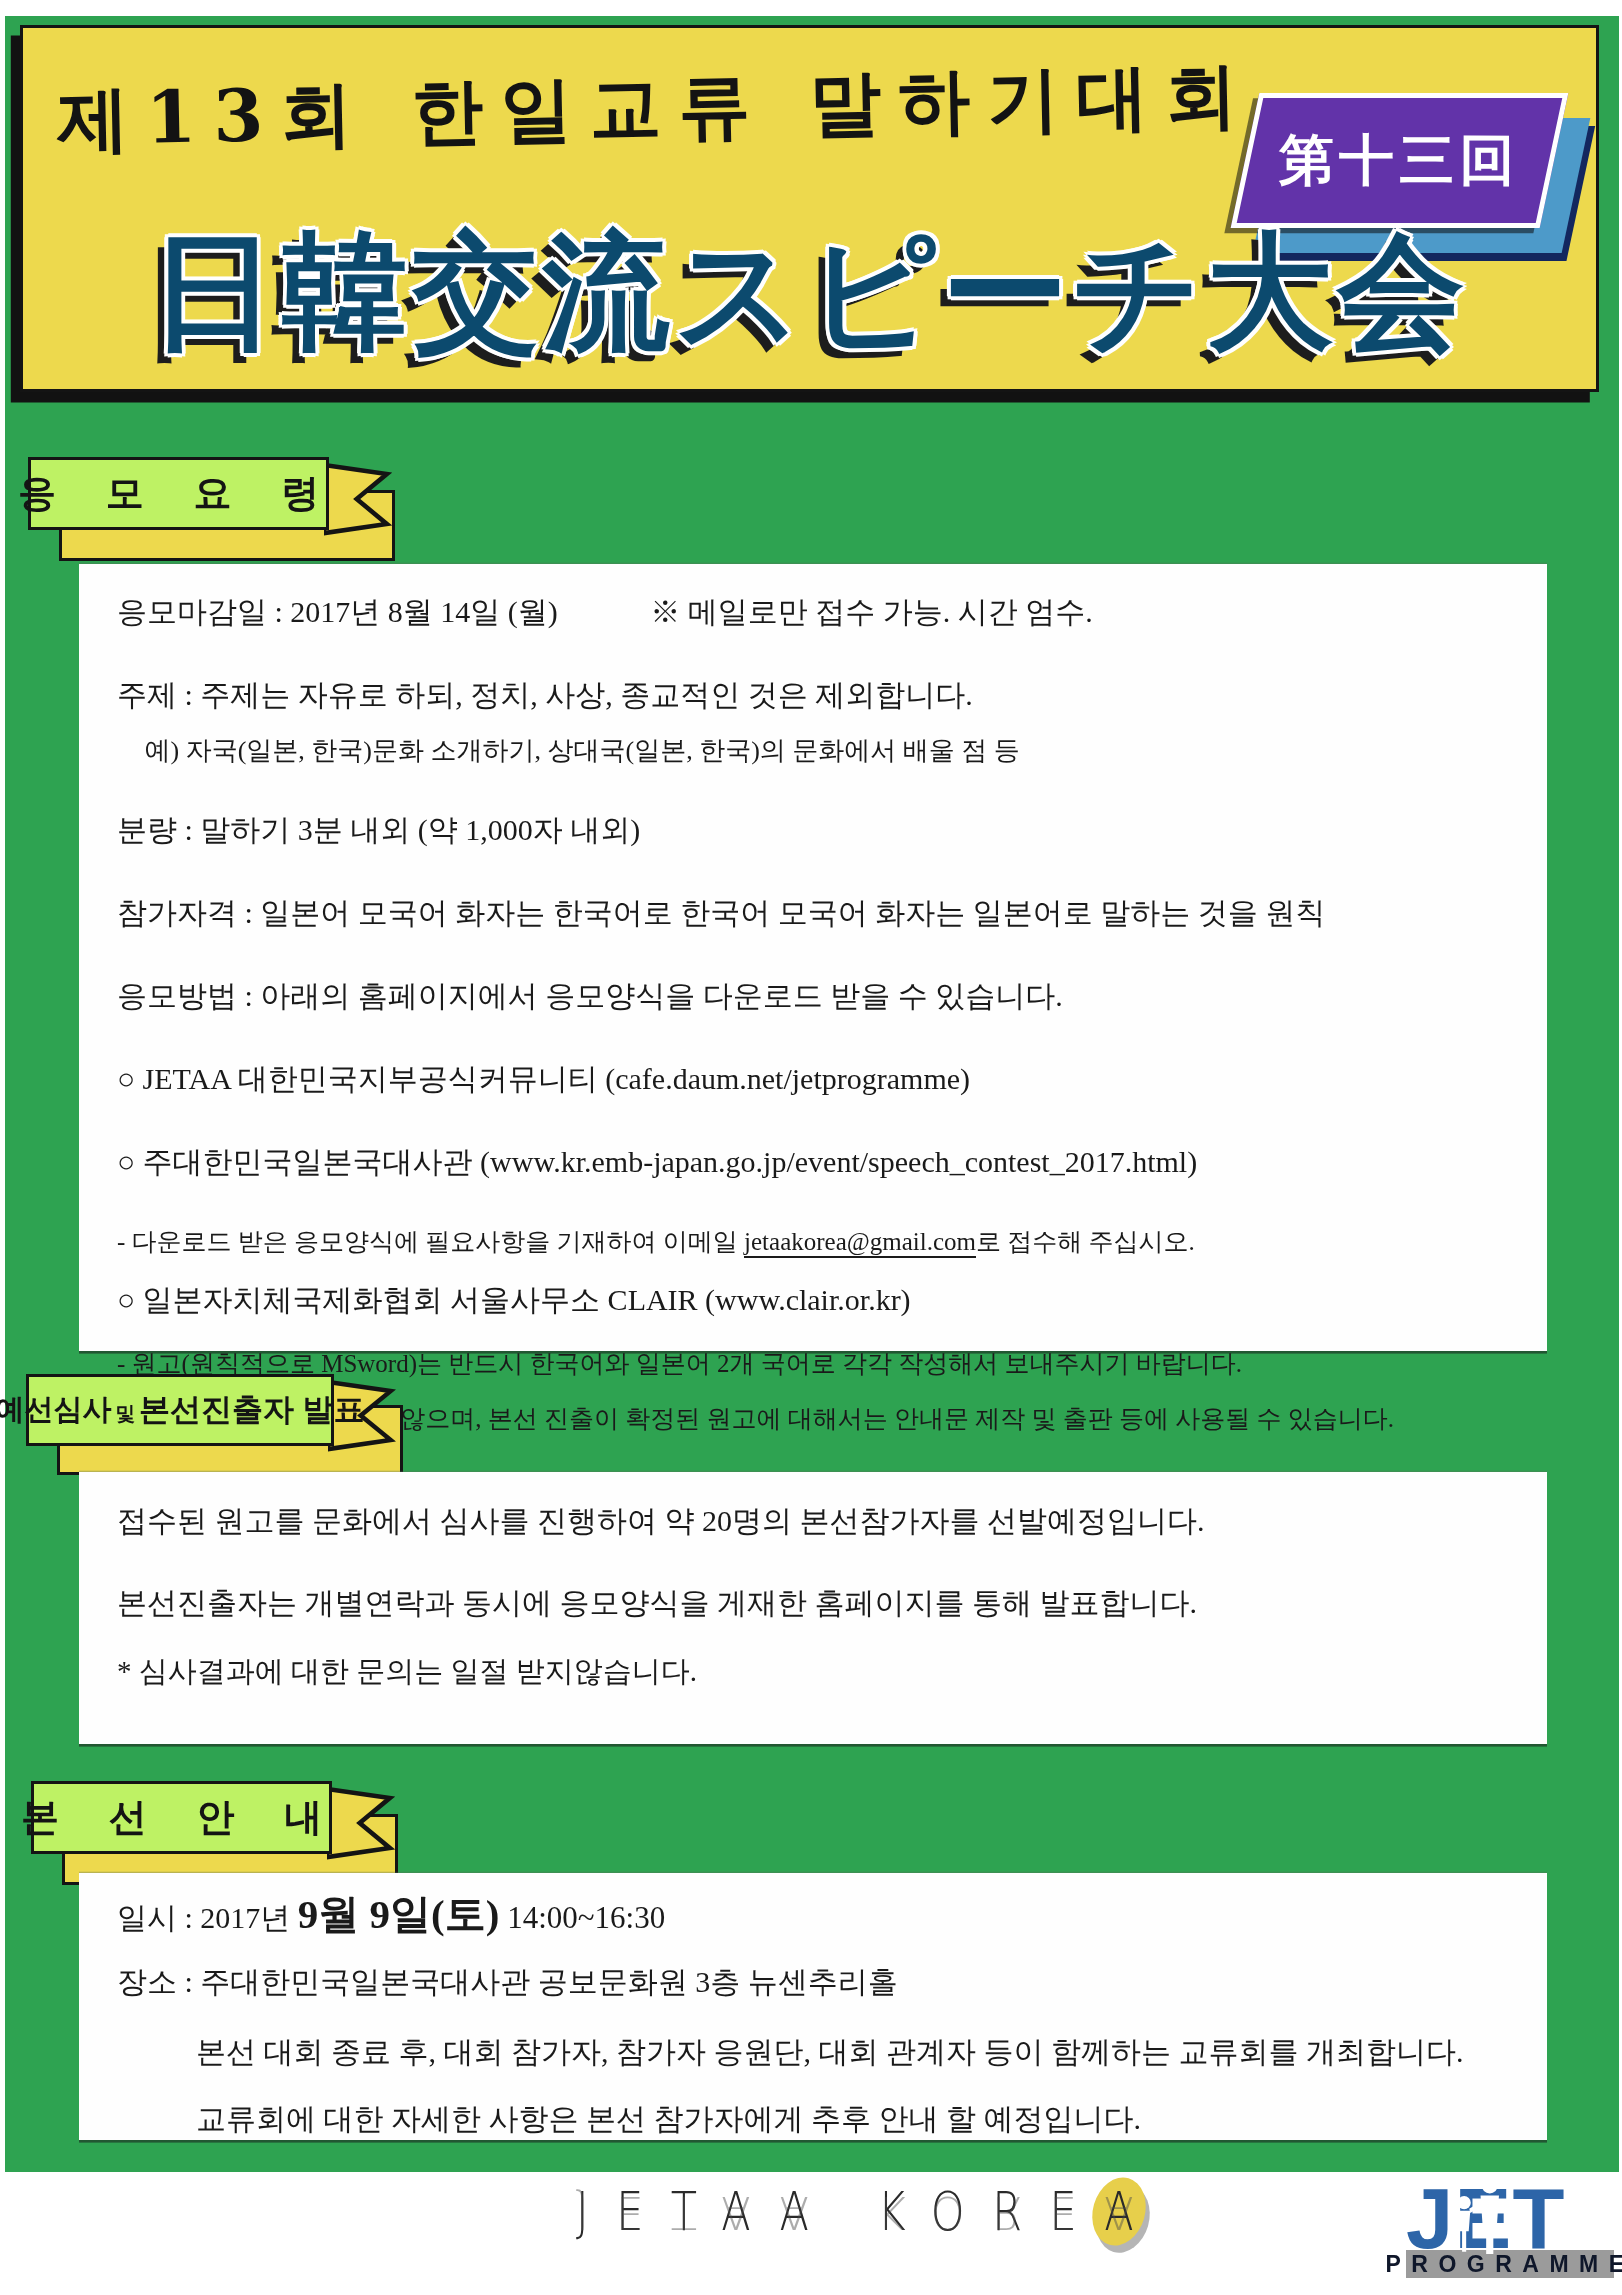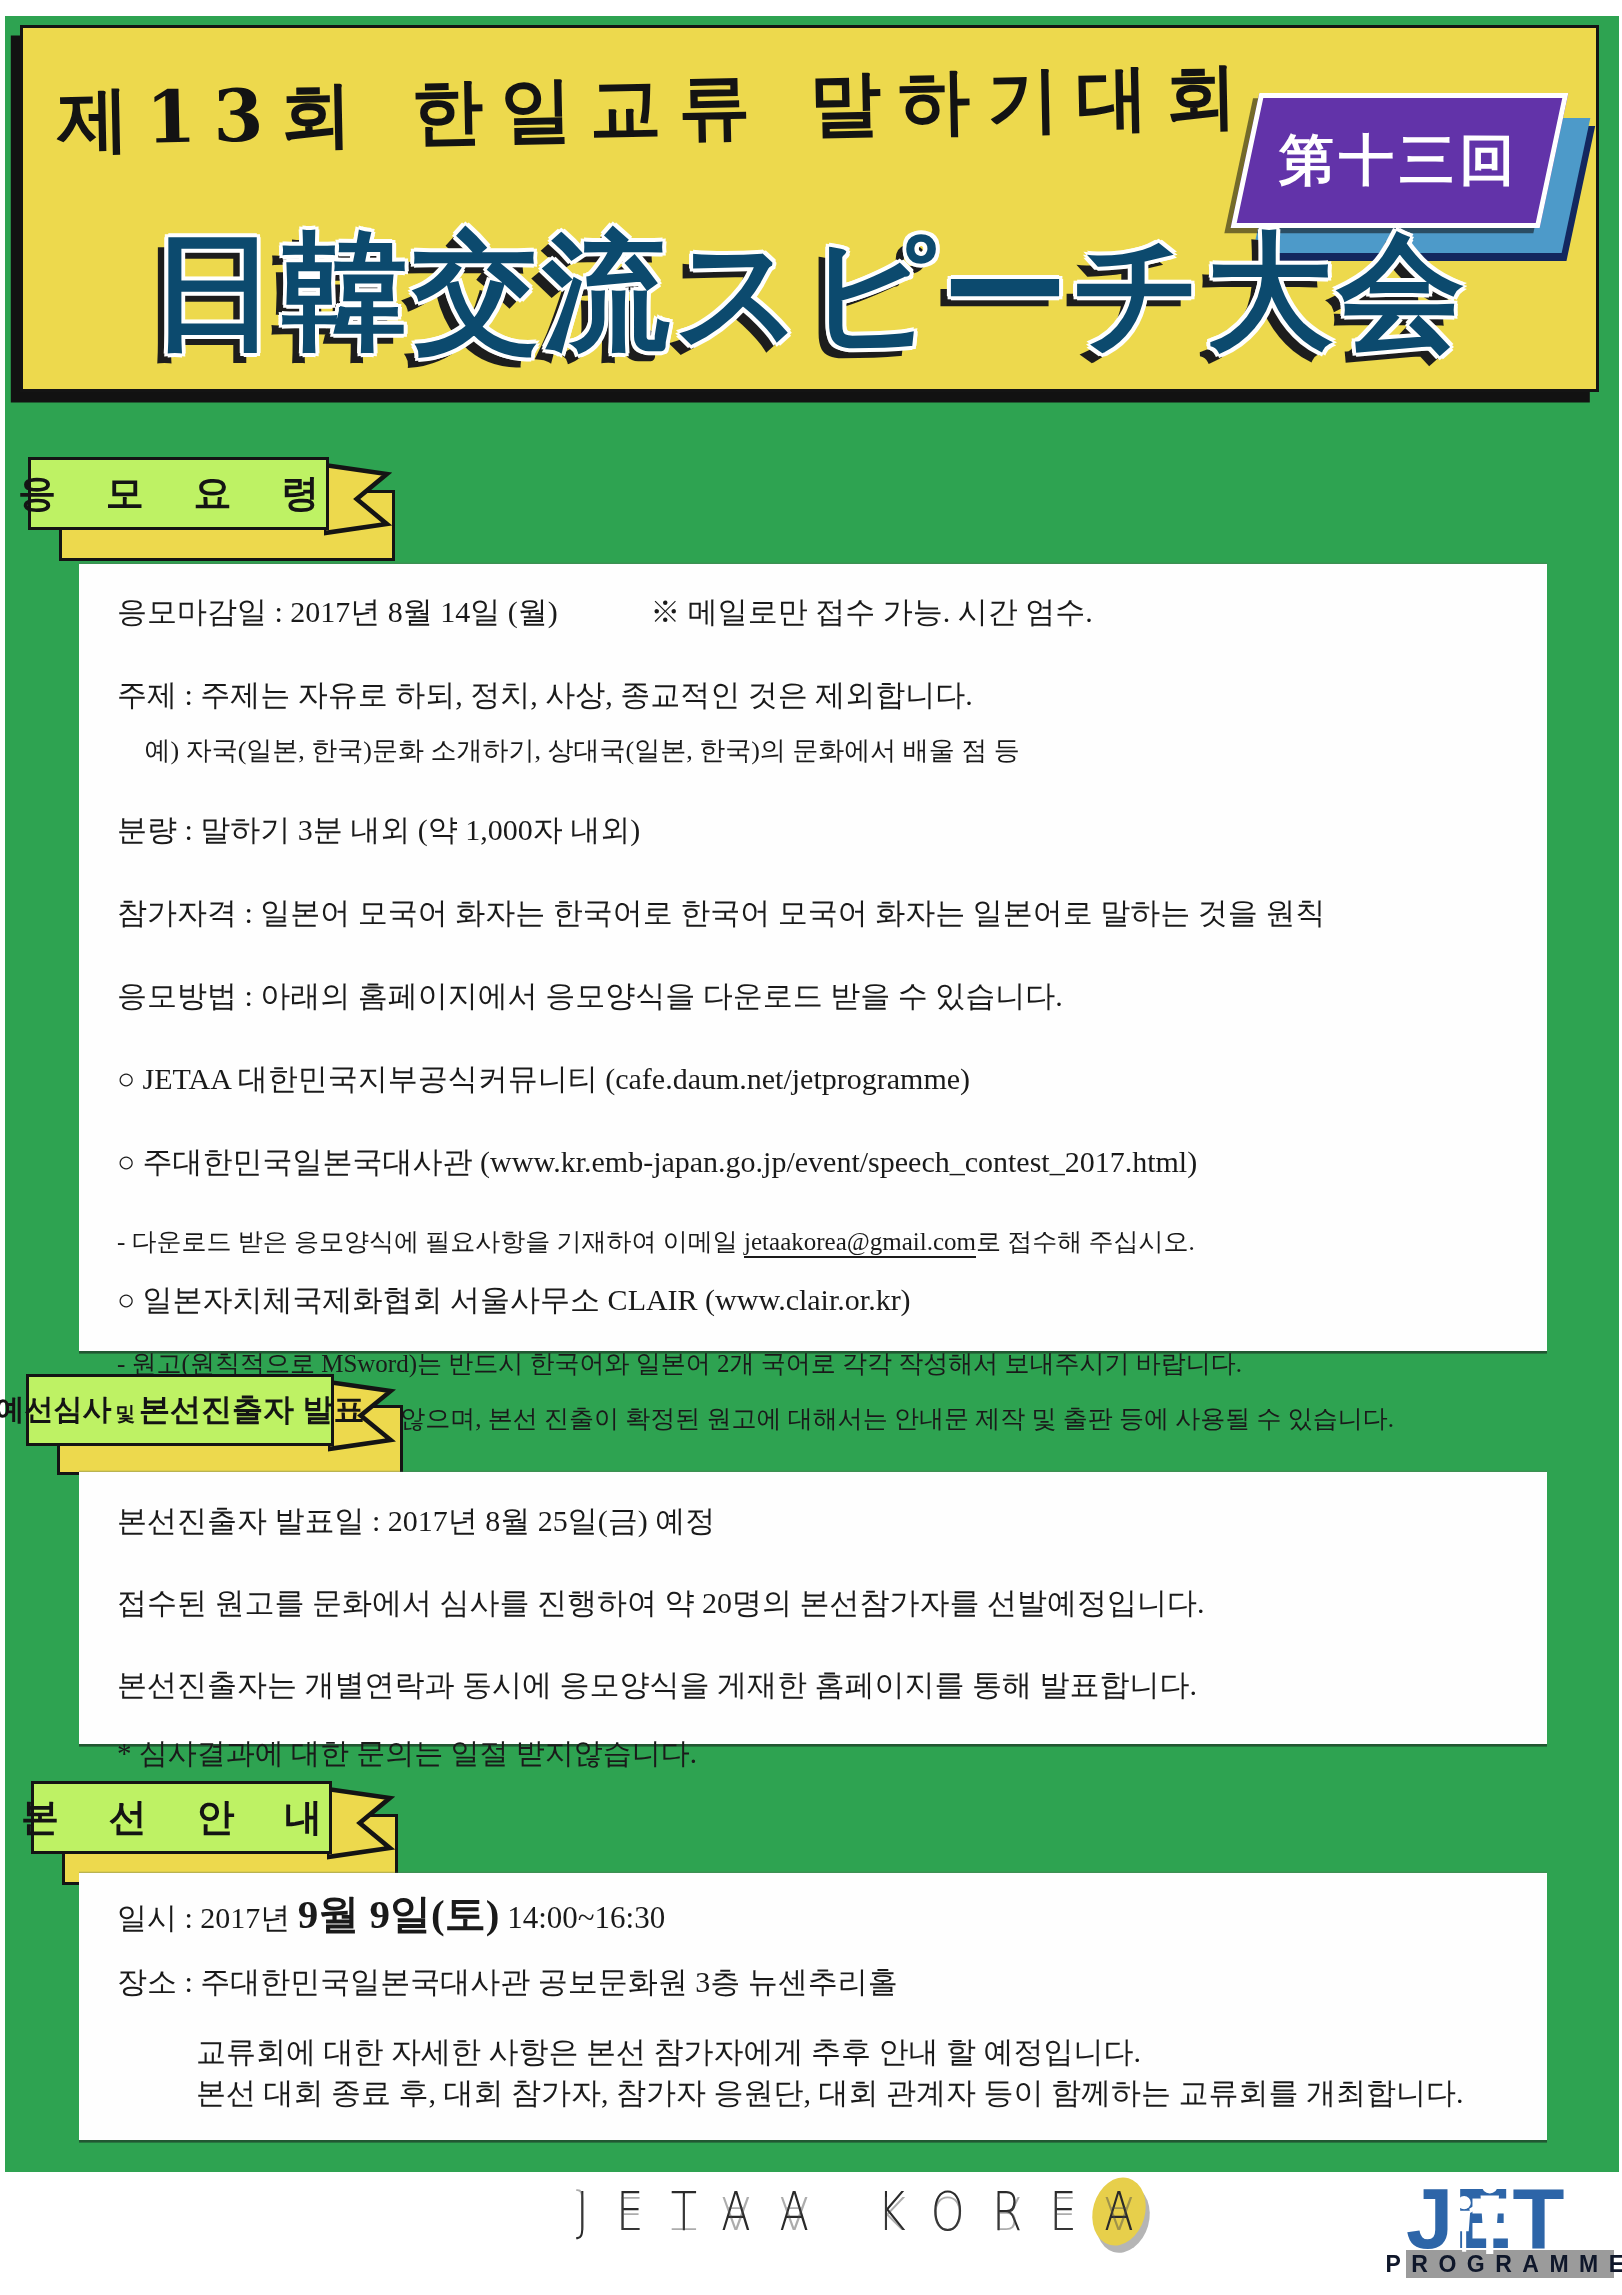--- a/index.html
+++ b/index.html
@@ -120,43 +120,42 @@
       <polygon points="0,6 96,20 50,58 96,96 0,110" fill="#edd94d" stroke="#141414" stroke-width="7"></polygon>
     </svg>
     <div class="box" style="left:0;top:0;width:308px;height:72px;">
       <span class="ribbon-label" style="font-size:29px;">예선심사</span>
       <span class="ribbon-label" style="font-size:19.6px;margin:6.5px 3.9px 0 3.9px;">및</span>
       <span class="ribbon-label" style="font-size:31px;">본선진출자 발표</span>
     </div>
   </div>
 
   <div class="whitebox" style="top:1472px;height:272px;padding-top:29px;">
-    <p class="line" style="margin-bottom:41px;">본선진출자 발표일 : 2017년 8월 25일(금) 예정</p>
     <p class="line" style="margin-bottom:41px;">접수된 원고를 문화에서 심사를 진행하여 약 20명의 본선참가자를 선발예정입니다.</p>
     <p class="line" style="margin-bottom:27.5px;">본선진출자는 개별연락과 동시에 응모양식을 게재한 홈페이지를 통해 발표합니다.</p>
     <p class="line" style="font-size:29px;">* 심사결과에 대한 문의는 일절 받지않습니다.</p>
   </div>
 
   <div class="ribbon" style="left:31px;top:1781px;">
     <div class="back" style="left:31px;top:33px;width:330px;height:65px;"></div>
     <svg class="tail" style="left:296px;top:3.9px;width:68px;height:76px;" viewBox="0 0 104 116" preserveAspectRatio="none">
       <polygon points="0,6 96,20 50,58 96,96 0,110" fill="#edd94d" stroke="#141414" stroke-width="7"></polygon>
     </svg>
     <div class="box" style="left:0;top:0;width:301px;height:73px;">
       <span class="ribbon-label" style="font-size:38px;letter-spacing:19.6px;">본 선 안 내</span>
     </div>
   </div>
 
   <div class="whitebox" style="top:1873px;height:267px;padding-top:19.6px;">
     <p class="line" style="margin-bottom:23.6px;line-height:43px;">
       <span>일시 : 2017년 </span><span class="big-date">9월 9일(토)</span><span class="time"> 14:00~16:30</span>
     </p>
     <p class="line" style="margin-bottom:29px;">장소 : 주대한민국일본국대사관 공보문화원 3층 뉴센추리홀</p>
+    <p class="line" style="margin-bottom:26px;margin-left:79px;">본선 대회 종료 후, 대회 참가자, 참가자 응원단, 대회 관계자 등이 함께하는 교류회를 개최합니다.</p>
     <p class="line" style="margin-left:79px;">교류회에 대한 자세한 사항은 본선 참가자에게 추후 안내 할 예정입니다.</p>
-    <p class="line" style="margin-bottom:26px;margin-left:79px;">본선 대회 종료 후, 대회 참가자, 참가자 응원단, 대회 관계자 등이 함께하는 교류회를 개최합니다.</p>
   </div>
 
   <div class="footer">
     <div class="jetaa">
       <div class="sun"></div>
       <div class="txt">JETAA KOREA</div>
       <div class="ref">JETAA KOREA</div>
     </div>
     <div class="jet">
       <div class="word">JET</div>

